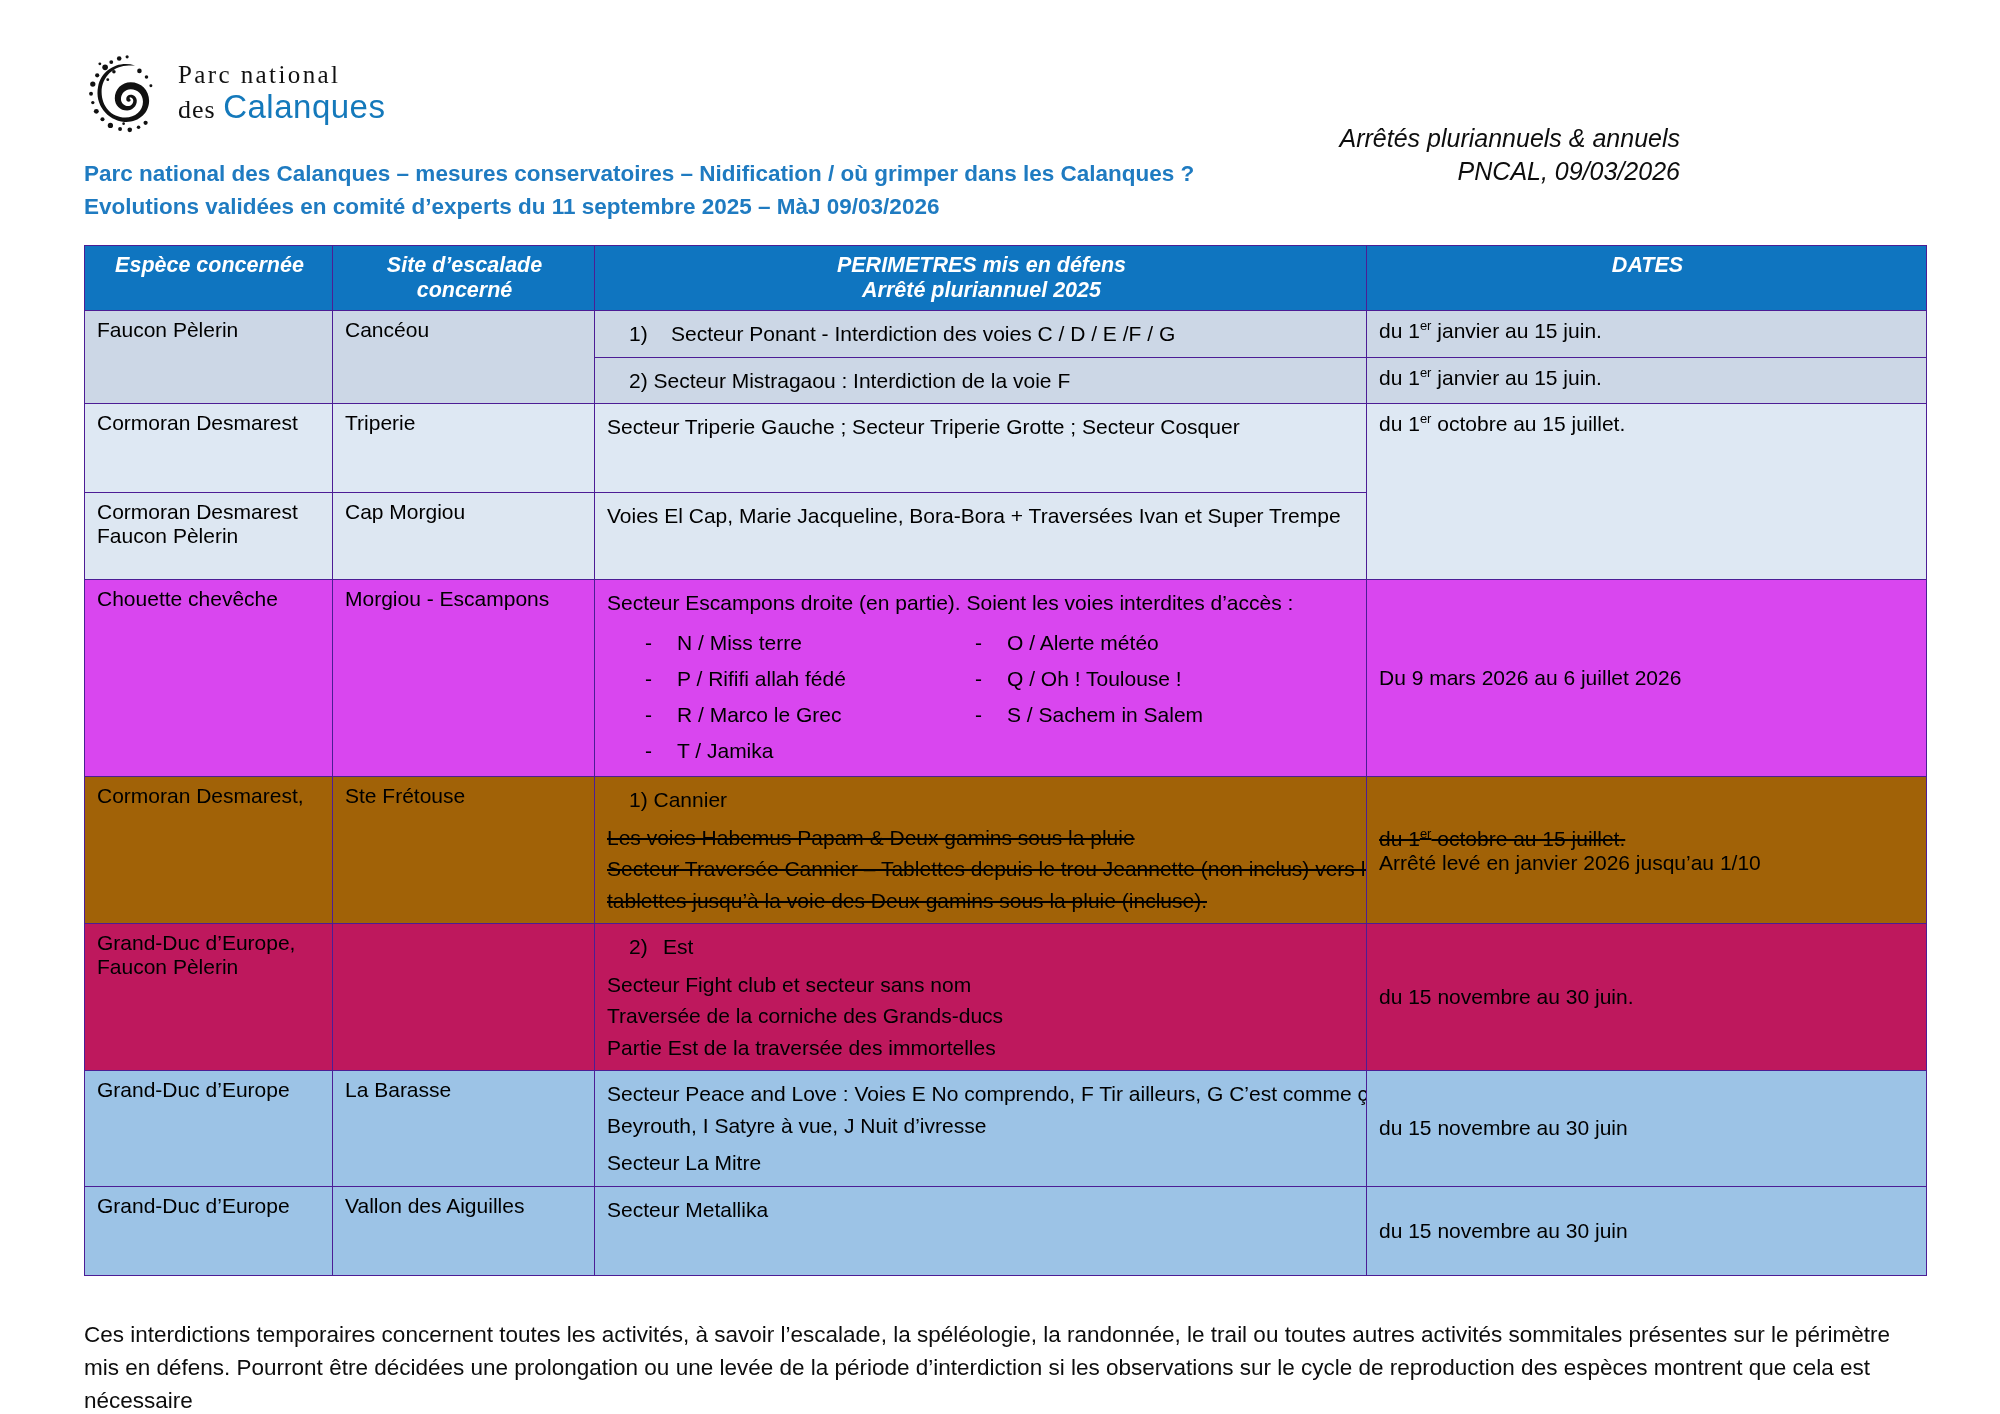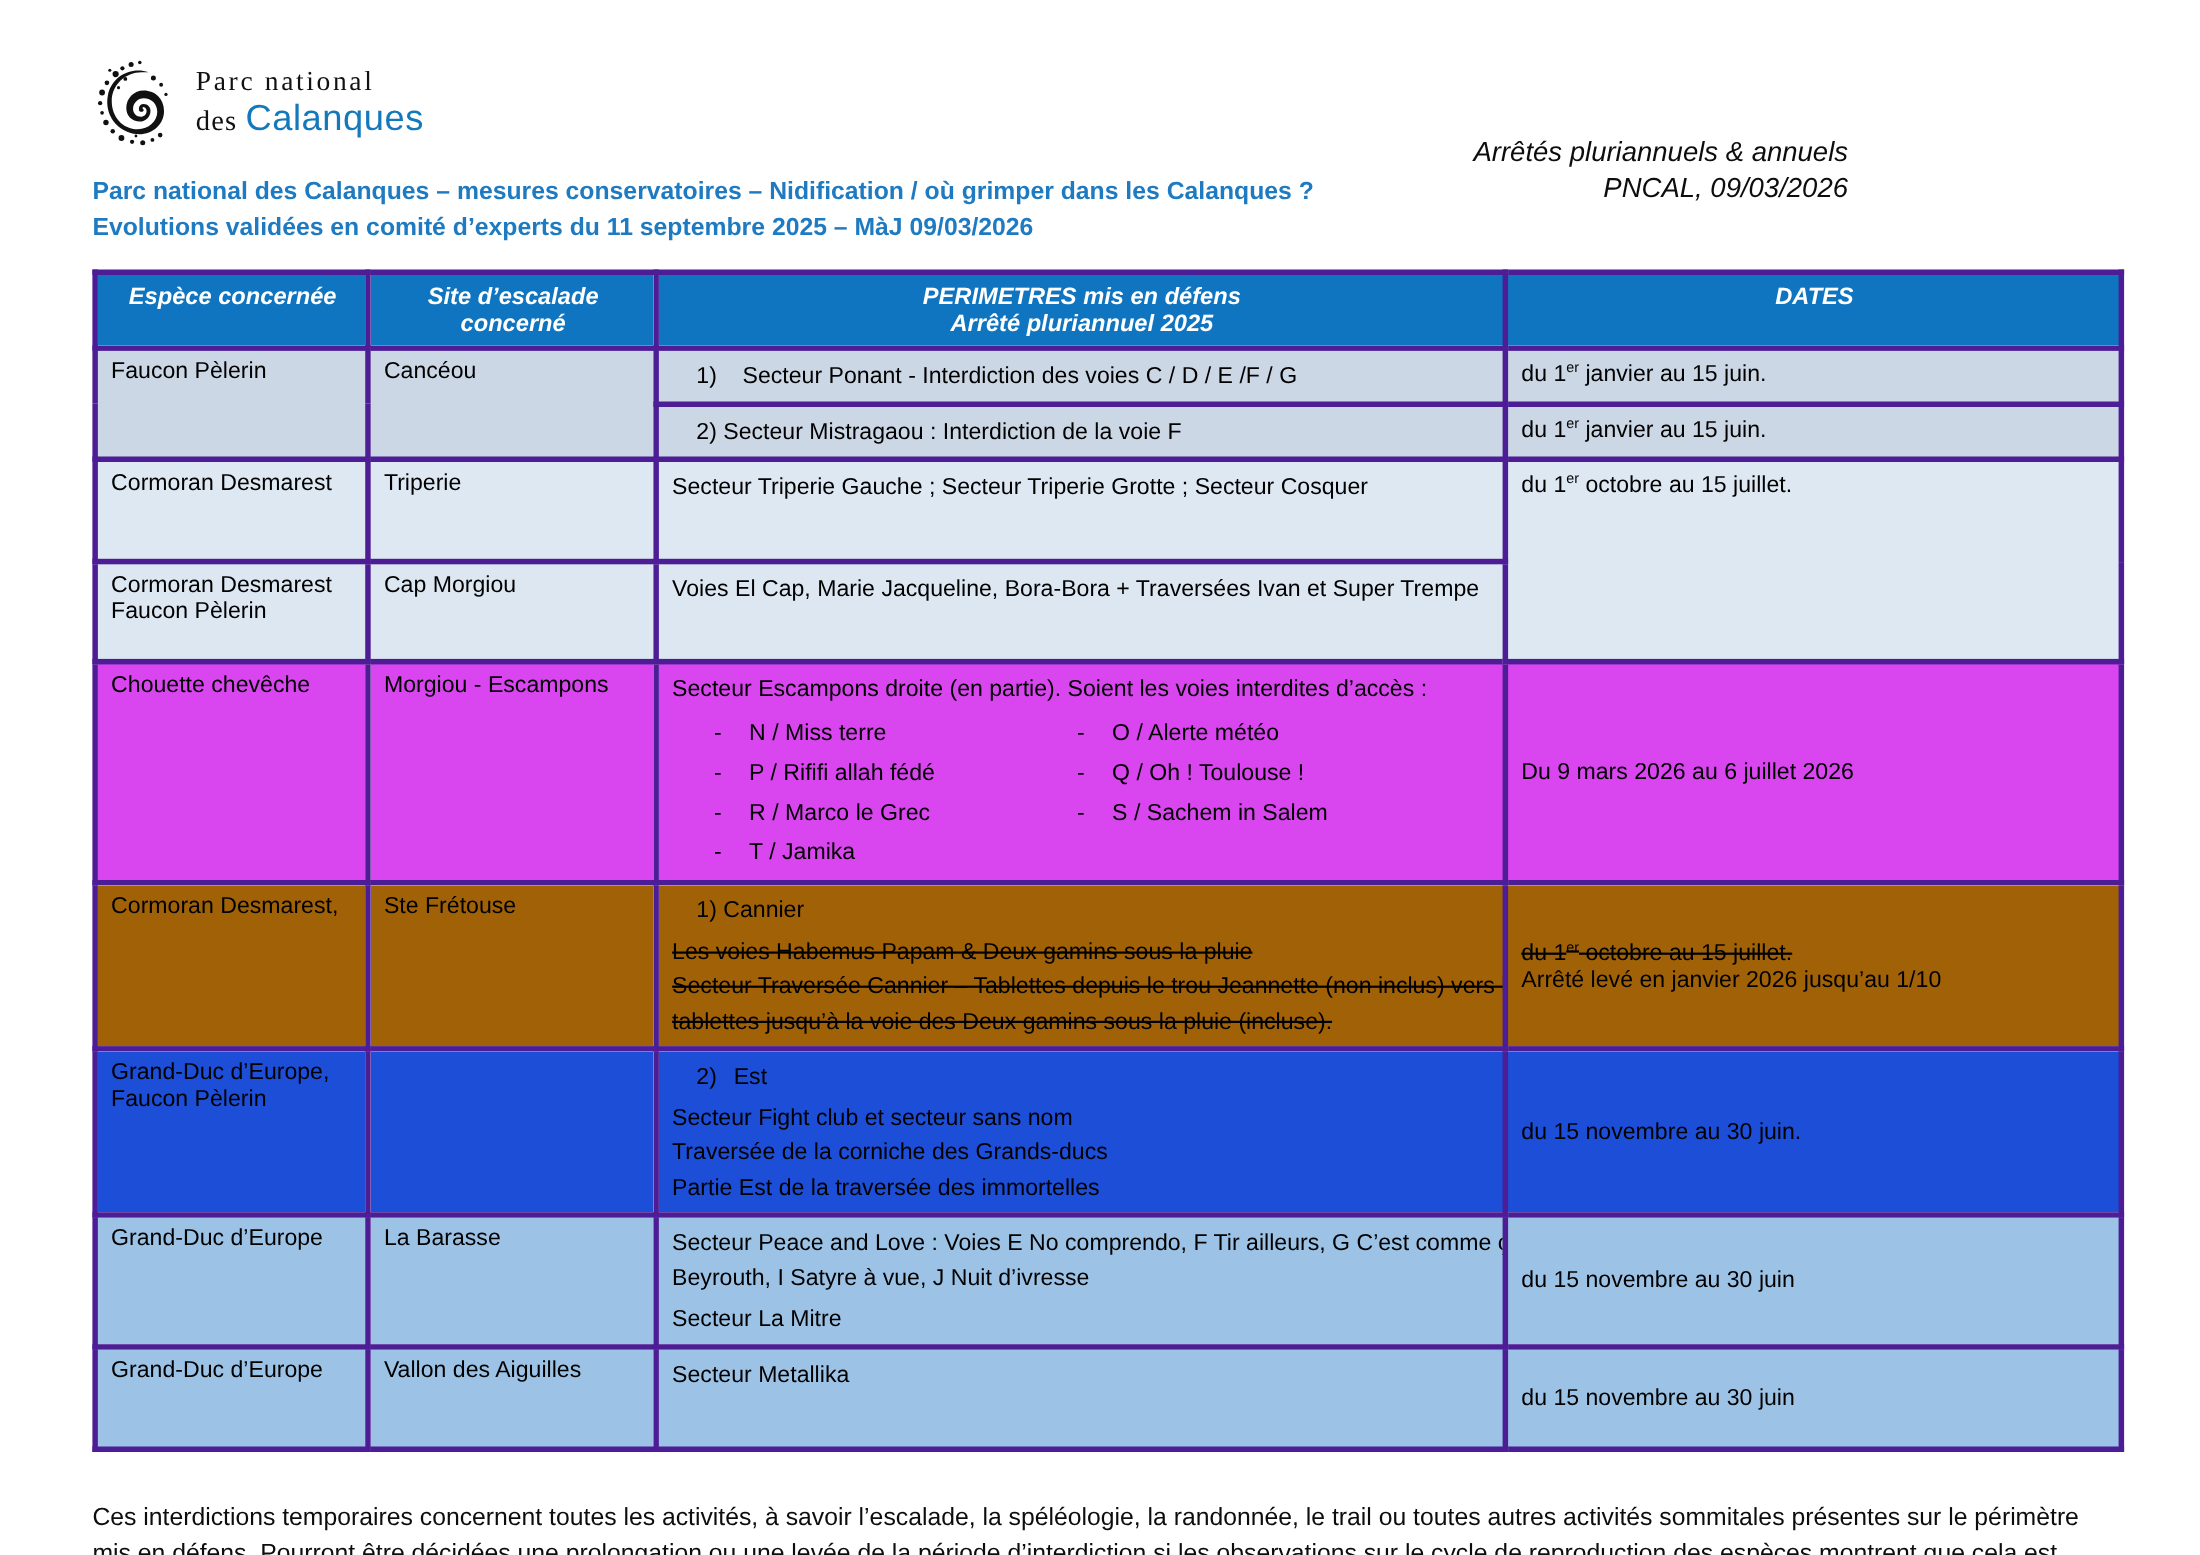--- a/index.html
+++ b/index.html
@@ -93,21 +93,21 @@
     margin-top: 22px;
     margin-left: 8px;
     border-collapse: collapse;
     width: 1842px;
     table-layout: fixed;
     font-size: 21px;
   }
   table.mainTable td, table.mainTable th {
     vertical-align: top;
     padding: 7px 10px 7px 12px;
-    border: 5px solid #4c1d95;
+    border: 1px solid #4c1d95;
     overflow: hidden;
   }
   thead th {
     background: #0F75C0;
     color: #ffffff;
     font-style: italic;
     font-weight: bold;
     text-align: center;
     font-size: 21.5px;
     vertical-align: middle;
@@ -121,21 +121,21 @@
   .col-site   { width: 262px; }
   .col-perim  { width: 772px; }
   .col-dates  { width: 560px; }
 
   
   .tint1 td { background: #ccd7e6; }
   .tint2 td { background: #dee8f3; }
   .tint3 td { background: #dde7f2; }
   .tint4 td { background: #d946ef; }
   .tint5 td { background: #a16207; }
-  .tint6 td { background: #1d4ed8; }
+  .tint6 td { background: #be185d; }
   .tint7 td { background: #9cc3e6; }
   .thick-bottom td { border-bottom: 3px solid #0a0a0a; }
 
   .cellline { line-height: 1.5; }
   .gap { margin-top: 6px; }
   .strike { text-decoration: line-through; }
   sup { font-size: 0.62em; vertical-align: super; }
 
   .bullets {
     display: flex;

